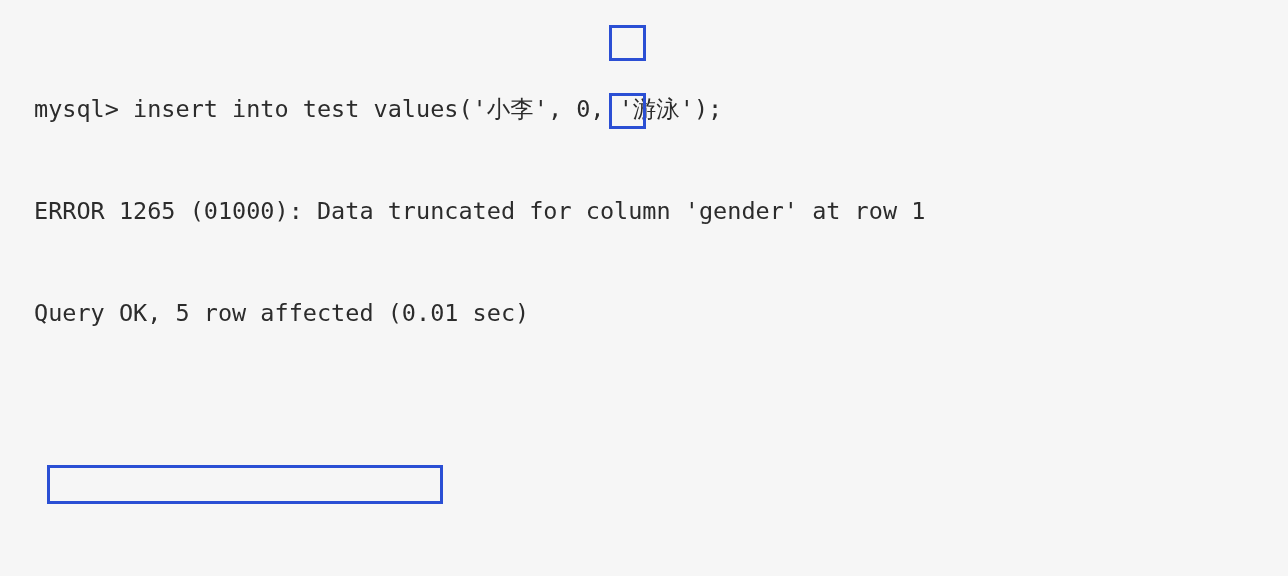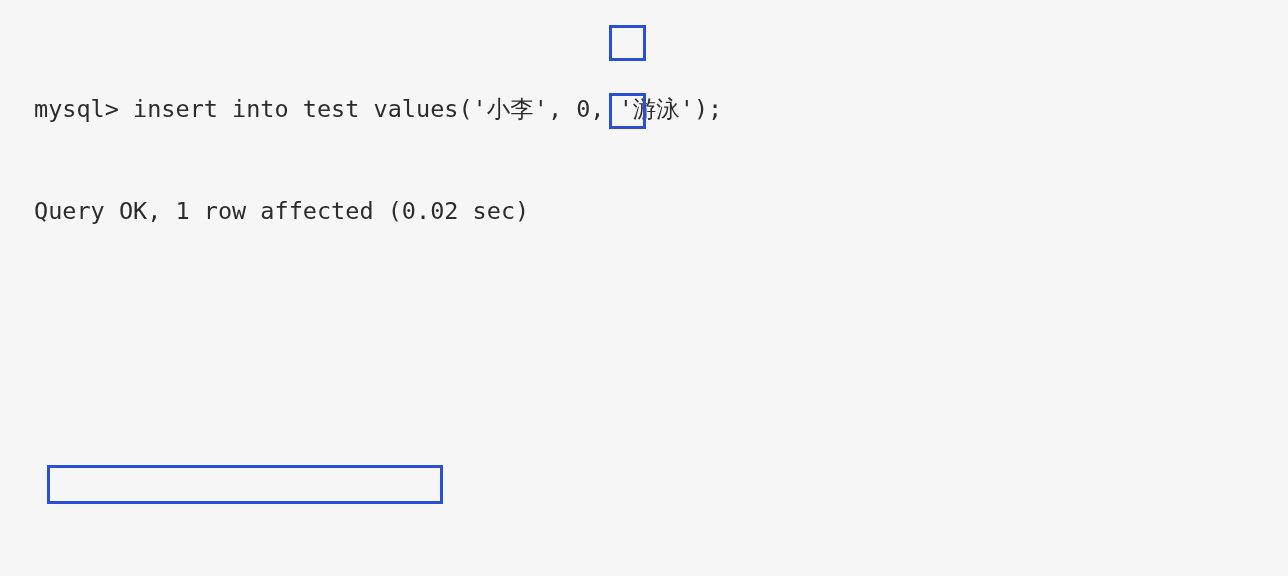--- a/index.html
+++ b/index.html
@@ -67,21 +67,22 @@
     height: 39px;
   }
 </style>
 </head>
 <body>
 
 <div class="terminal">
 
   <div class="lines">
     <div class="line">mysql&gt; insert into test values('小李', 0, '游泳');</div>
-    <div class="line">Query OK, 1 row affected (0.02 sec)</div>
+    <div class="line">ERROR 1265 (01000): Data truncated for column 'gender' at row 1</div>
+    <div class="line">Query OK, 5 row affected (0.01 sec)</div>
     <div class="line blank"></div>
     
     
     
     
     
     
     
     
     

